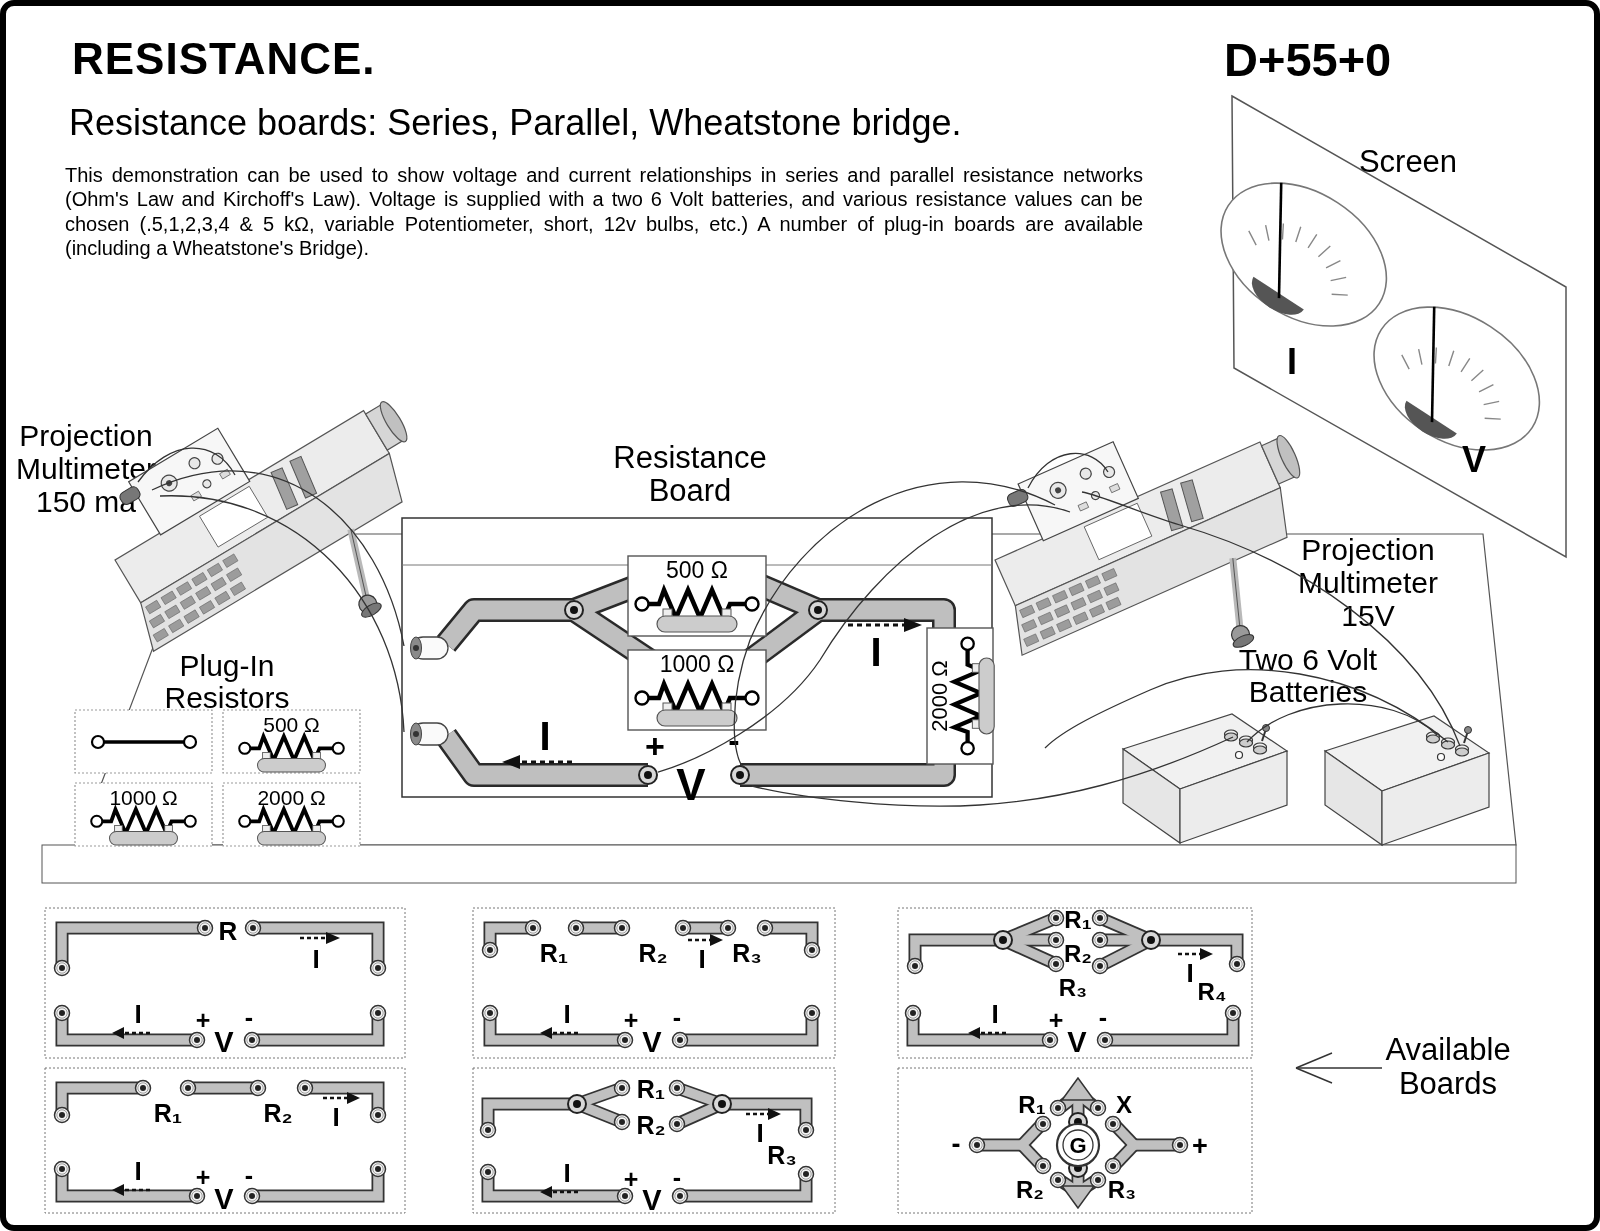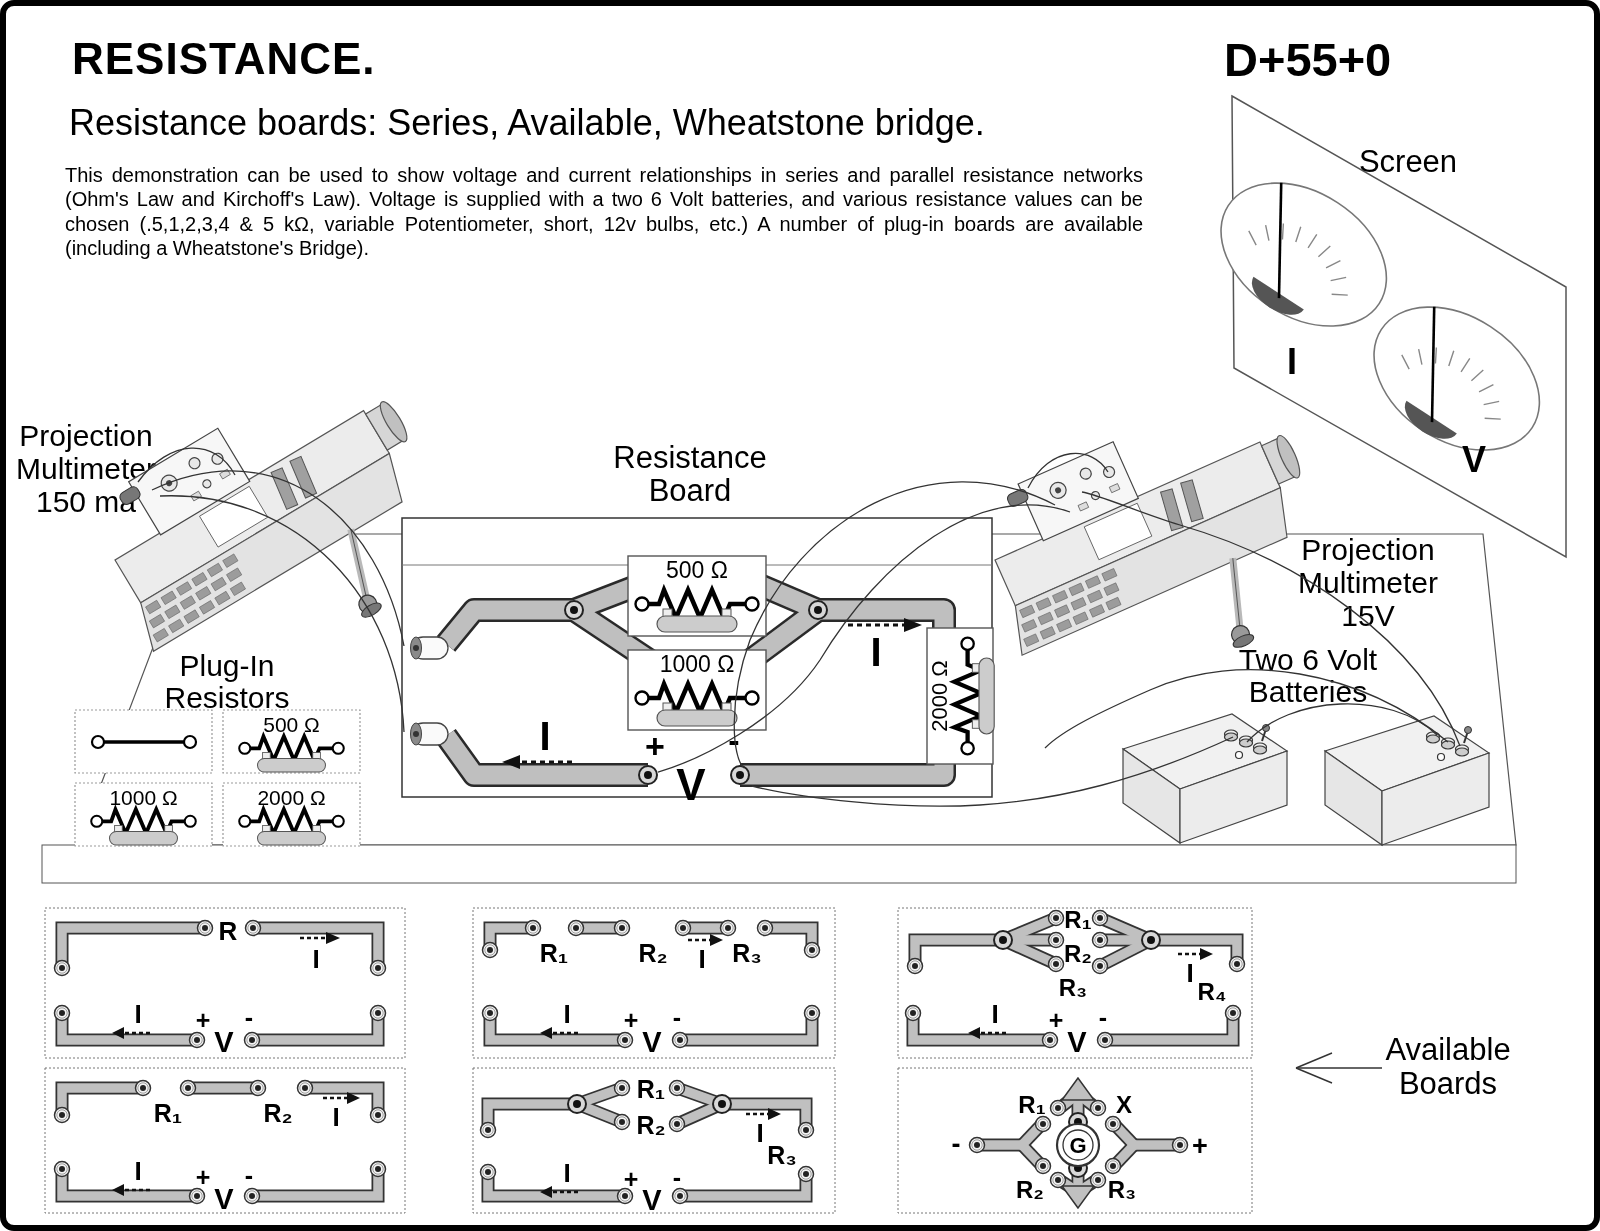--- a/index.html
+++ b/index.html
@@ -16,21 +16,21 @@
   .lbl{font-size:31px;}
   .ann{font-weight:bold;}
 </style>
 </head>
 <body>
 
 <div id="stage">
 
   <div id="title" class="abs">RESISTANCE.</div>
   <div id="code" class="abs">D+55+0</div>
-  <div id="subtitle" class="abs">Resistance boards: Series, Available, Wheatstone bridge.</div>
+  <div id="subtitle" class="abs">Resistance boards: Series, Parallel, Wheatstone bridge.</div>
   <div id="descr" class="abs">This demonstration can be used to show voltage and current relationships in series and parallel resistance networks (Ohm's Law and Kirchoff's Law).  Voltage is supplied with a two 6 Volt batteries, and various resistance values can be chosen (.5,1,2,3,4 &amp; 5 kΩ, variable Potentiometer, short, 12v bulbs, etc.)  A number of plug-in boards are available (including a Wheatstone's Bridge).</div>
 
   <svg width="1600" height="1231" viewBox="0 0 1600 1231">
     <defs>
 
       <g id="meterdial">
         <ellipse cx="0" cy="-16" rx="90" ry="62" fill="#fff" stroke="#777" stroke-width="1.6"></ellipse>
         <path d="M -45,2 L -59,-6 M -36.8,-8.8 L -48,-20 M -26,-17 L -34,-31 M -13.5,-22.2 L -17.6,-37.7 M 0,-24 L 0,-40 M 13.5,-22.2 L 17.6,-37.7 M 26,-17 L 34,-31 M 36.8,-8.8 L 48,-20 M 45,2 L 59,-6" stroke="#888" stroke-width="1.4" fill="none"></path>
         <path d="M -30,30 A 30,17 0 0 0 30,30 Z" fill="#555"></path>
         <line x1="3" y1="34" x2="-58" y2="-64" stroke="#000" stroke-width="2.6"></line>

